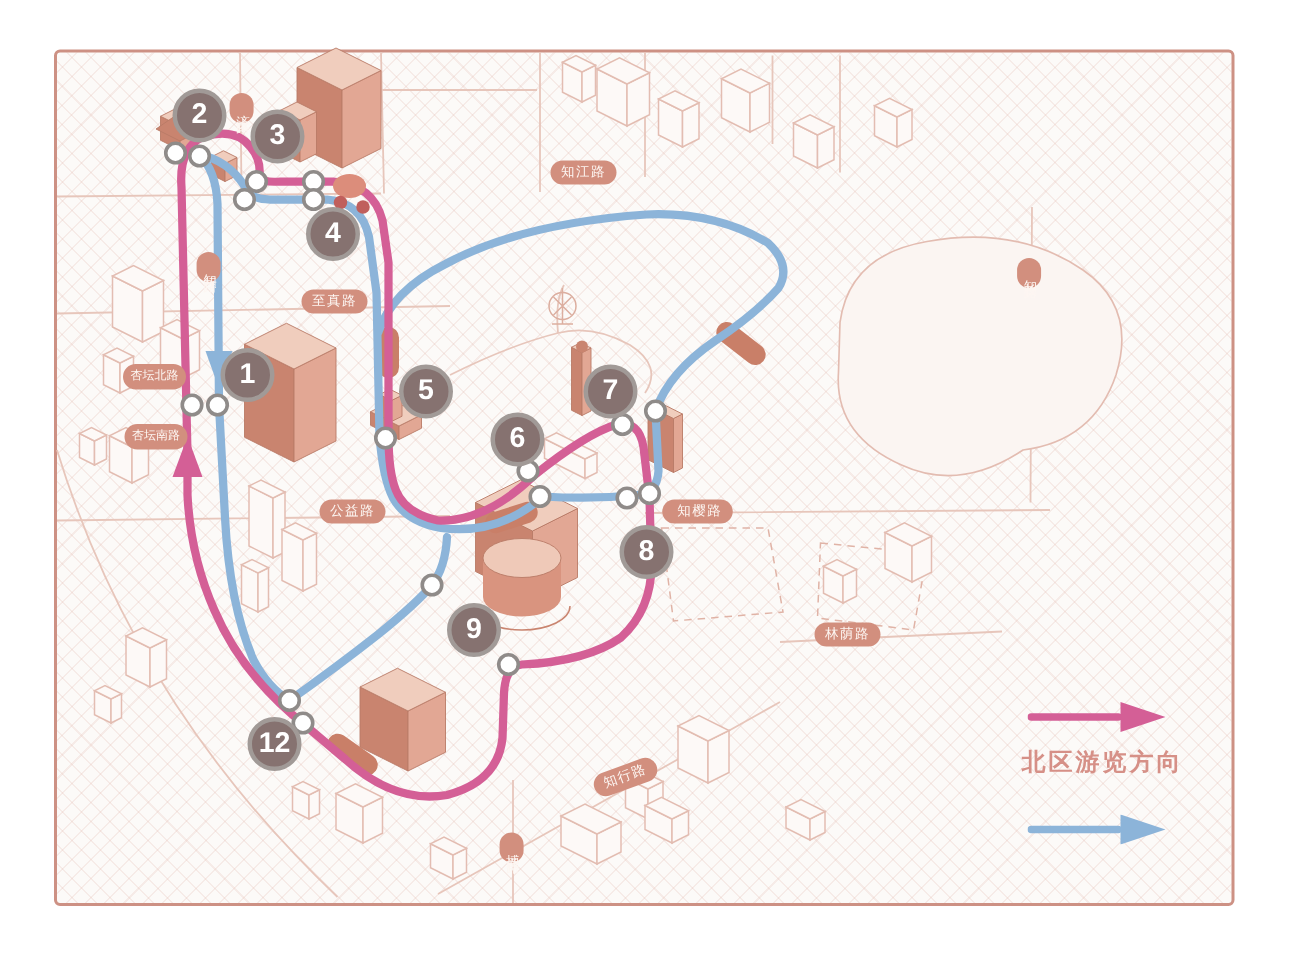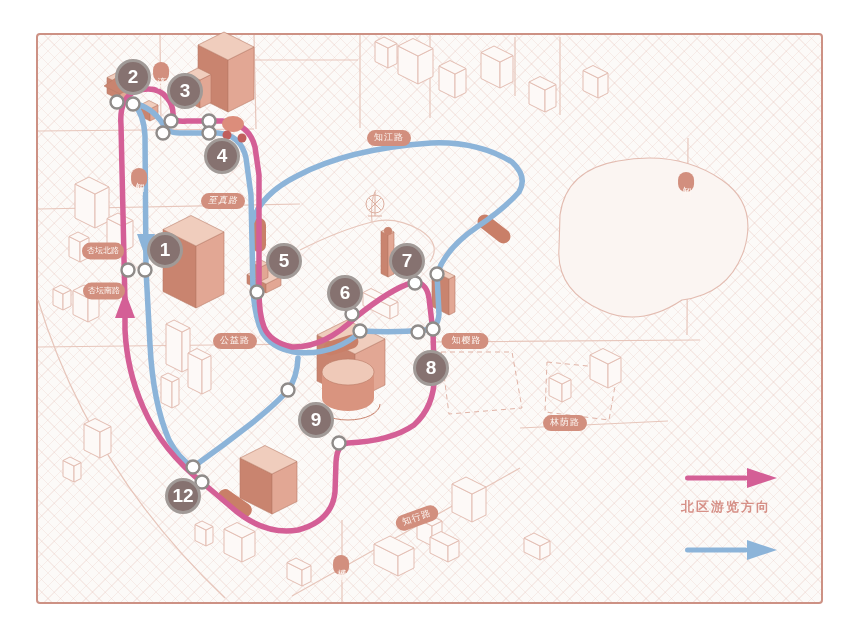--- a/index.html
+++ b/index.html
@@ -28,21 +28,21 @@
   .pill.small{font-size:8px;padding:4px 5px;letter-spacing:0;}
   .stop{
     position:absolute;width:30px;height:30px;margin:-18px 0 0 -18px;
     border-radius:50%;background:#867270;border:3px solid #a19a97;
     color:#ffffff;display:flex;align-items:center;justify-content:center;
     font-size:19px;font-weight:bold;z-index:4;
   }
   .legend{position:absolute;left:681px;top:464px;width:130px;z-index:5;}
   .legend .arrow{display:block;margin:4px 0 10px 4px;}
   .legend .lbl{
-    font-size:13px;font-weight:bold;color:#d69087;
+    font-size:16px;font-weight:bold;color:#d69087;
     letter-spacing:2px;white-space:nowrap;margin-bottom:24px;
   }
 </style>
 </head>
 <body>
 
 <div class="frame"></div>
 
 <svg class="map" width="863" height="638" viewBox="0 0 863 638">
 
@@ -239,22 +239,22 @@
       <circle cx="288" cy="390" r="6.5"></circle>
       <circle cx="339" cy="443" r="6.5"></circle>
       <circle cx="193" cy="467" r="6.5"></circle>
       <circle cx="202" cy="482" r="6.5"></circle>
     </g>
 </svg>
 
 <div class="labels-layer" id="labels-layer">
     <div class="pill vertical" style="left: 161px; top: 72px;">济士路</div>
     <div class="pill vertical" style="left: 139px; top: 178px;">知行路</div>
-    <div class="pill horizontal" style="left: 389px; top: 138px;">知江路</div>
-    <div class="pill horizontal" style="left: 223px; top: 201px; font-style: italic;">至真路</div>
+    <div class="pill horizontal" style="left: 389px; top: 115px;">知江路</div>
+    <div class="pill horizontal" style="left: 223px; top: 201px;">至真路</div>
     <div class="pill horizontal small" style="left: 103px; top: 251px;">杏坛北路</div>
     <div class="pill horizontal small" style="left: 104px; top: 291px;">杏坛南路</div>
     <div class="pill horizontal" style="left: 235px; top: 341px;">公益路</div>
     <div class="pill horizontal" style="left: 465px; top: 341px; padding-left: 10px;">知樱路</div>
     <div class="pill horizontal" style="left: 565px; top: 423px;">林荫路</div>
     <div class="pill horizontal" style="left: 417px; top: 518px; transform: translate(-50%, -50%) rotate(-20deg);">知行路</div>
     <div class="pill vertical" style="left: 341px; top: 565px;">博学路</div>
     <div class="pill vertical" style="left: 686px; top: 182px;">知长路</div>
   </div>
 <div class="stops-layer" id="stops-layer">

